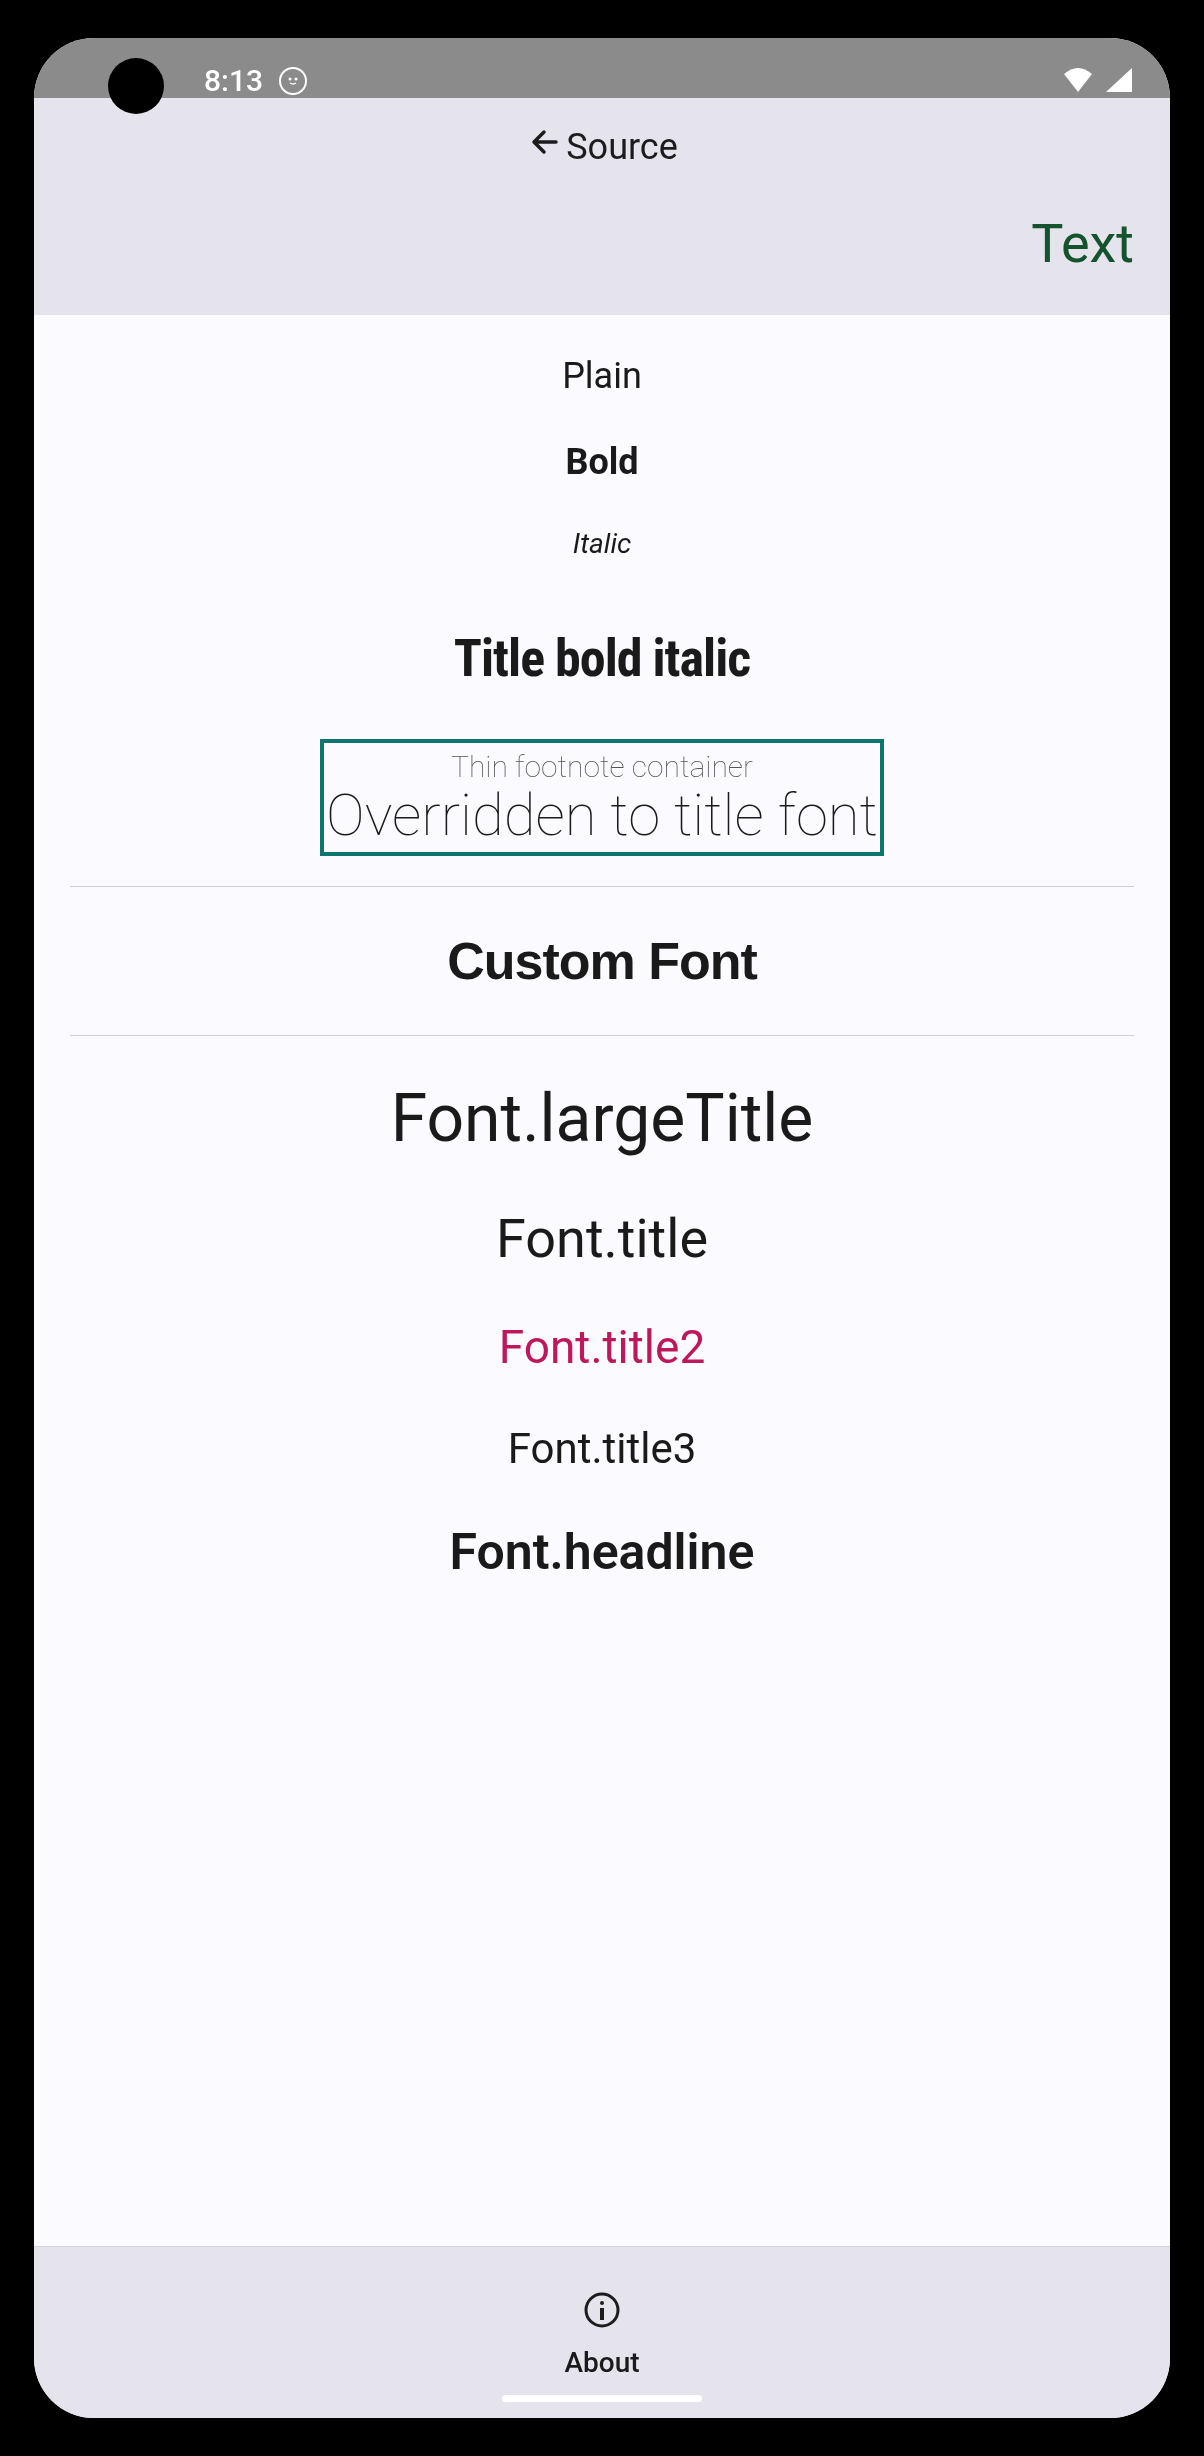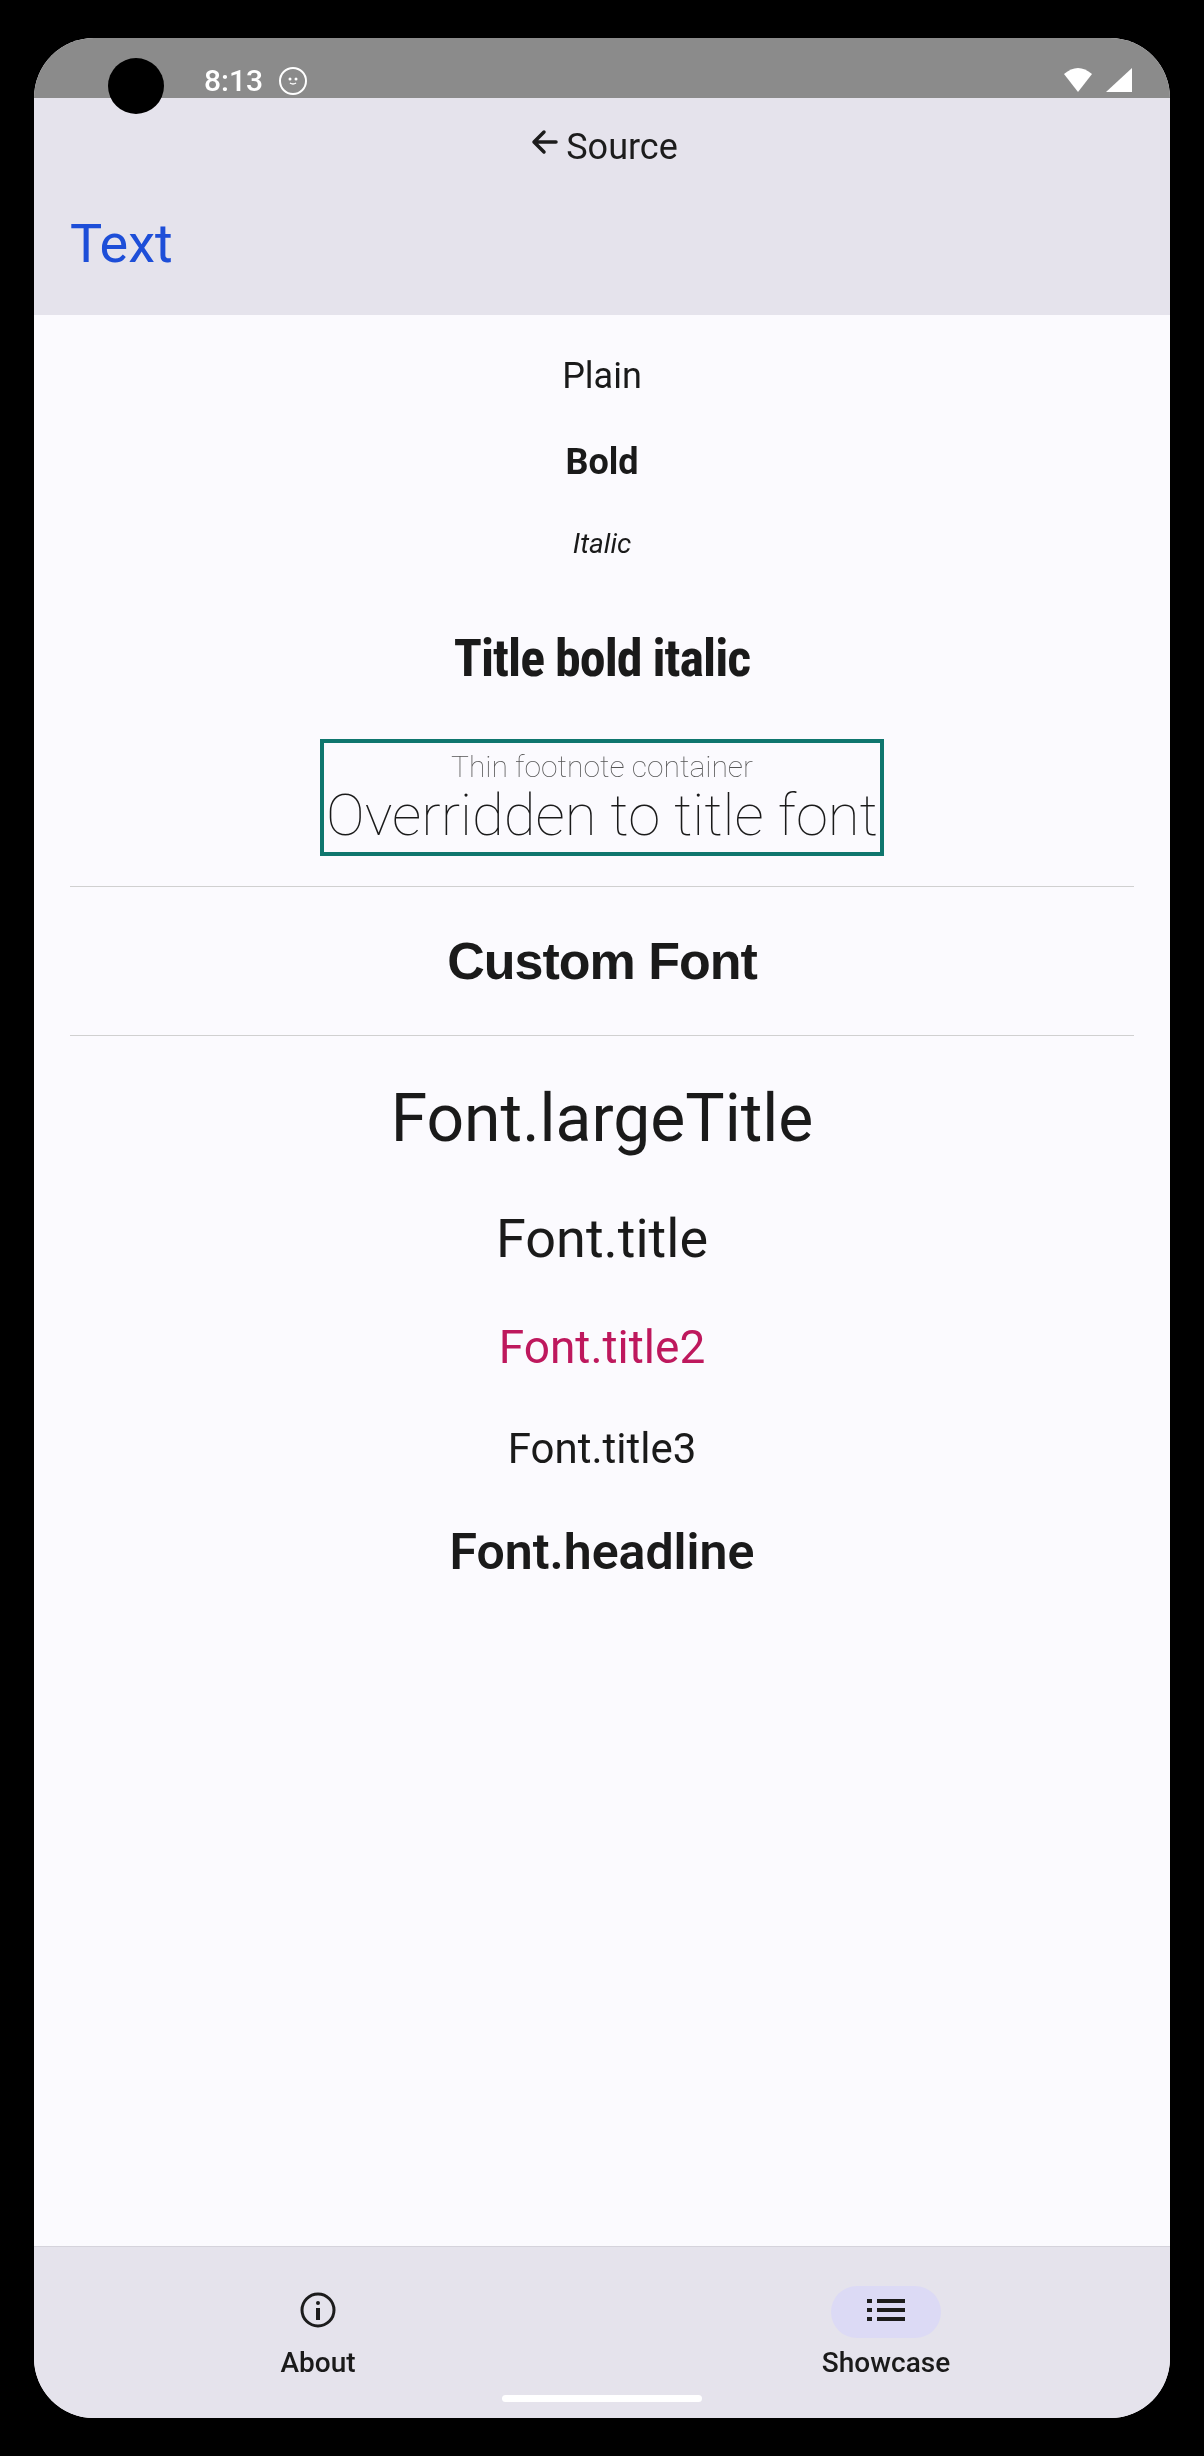--- a/index.html
+++ b/index.html
@@ -104,21 +104,22 @@
     
     .source-link {
       font-size: 36px;
       color: #1c1c1c;
       cursor: pointer;
     }
     
     .page-title {
       font-size: 54px;
       font-weight: 400;
-      color: #1d4ed8;
+      color: #14532d;
+      text-align: right;
     }
     
     .content {
       padding: 40px 36px 0;
       background: #fbfafe;
       text-align: center;
     }
     
     .text-plain {
       font-size: 36px;
@@ -343,33 +344,18 @@
           <span>
             <svg width="40" height="40" viewBox="0 0 40 40">
                 <circle cx="20" cy="20" r="16" stroke="#1c1c1c" stroke-width="3" fill="none"></circle>
                 <circle cx="20" cy="13" r="2" fill="#1c1c1c"></circle>
                 <rect x="18" y="18" width="4" height="12" fill="#1c1c1c"></rect>
               </svg>
           </span>
         </div>
         <span class="nav-label">About</span>
       </div>
-      <div class="nav-item">
-        <div class="nav-icon-wrapper active">
-          <span>
-            <svg width="42" height="32" viewBox="0 0 42 32">
-                <rect x="2" y="5" width="5" height="4" fill="#1c1c1c"></rect>
-                <rect x="12" y="5" width="28" height="4" fill="#1c1c1c"></rect>
-                <rect x="2" y="14" width="5" height="4" fill="#1c1c1c"></rect>
-                <rect x="12" y="14" width="28" height="4" fill="#1c1c1c"></rect>
-                <rect x="2" y="23" width="5" height="4" fill="#1c1c1c"></rect>
-                <rect x="12" y="23" width="28" height="4" fill="#1c1c1c"></rect>
-              </svg>
-          </span>
-        </div>
-        <span class="nav-label">Showcase</span>
-      </div>
     </div>
 
     <div class="home-indicator"></div>
 
   </div>
 </div>
 
 </body></html>

